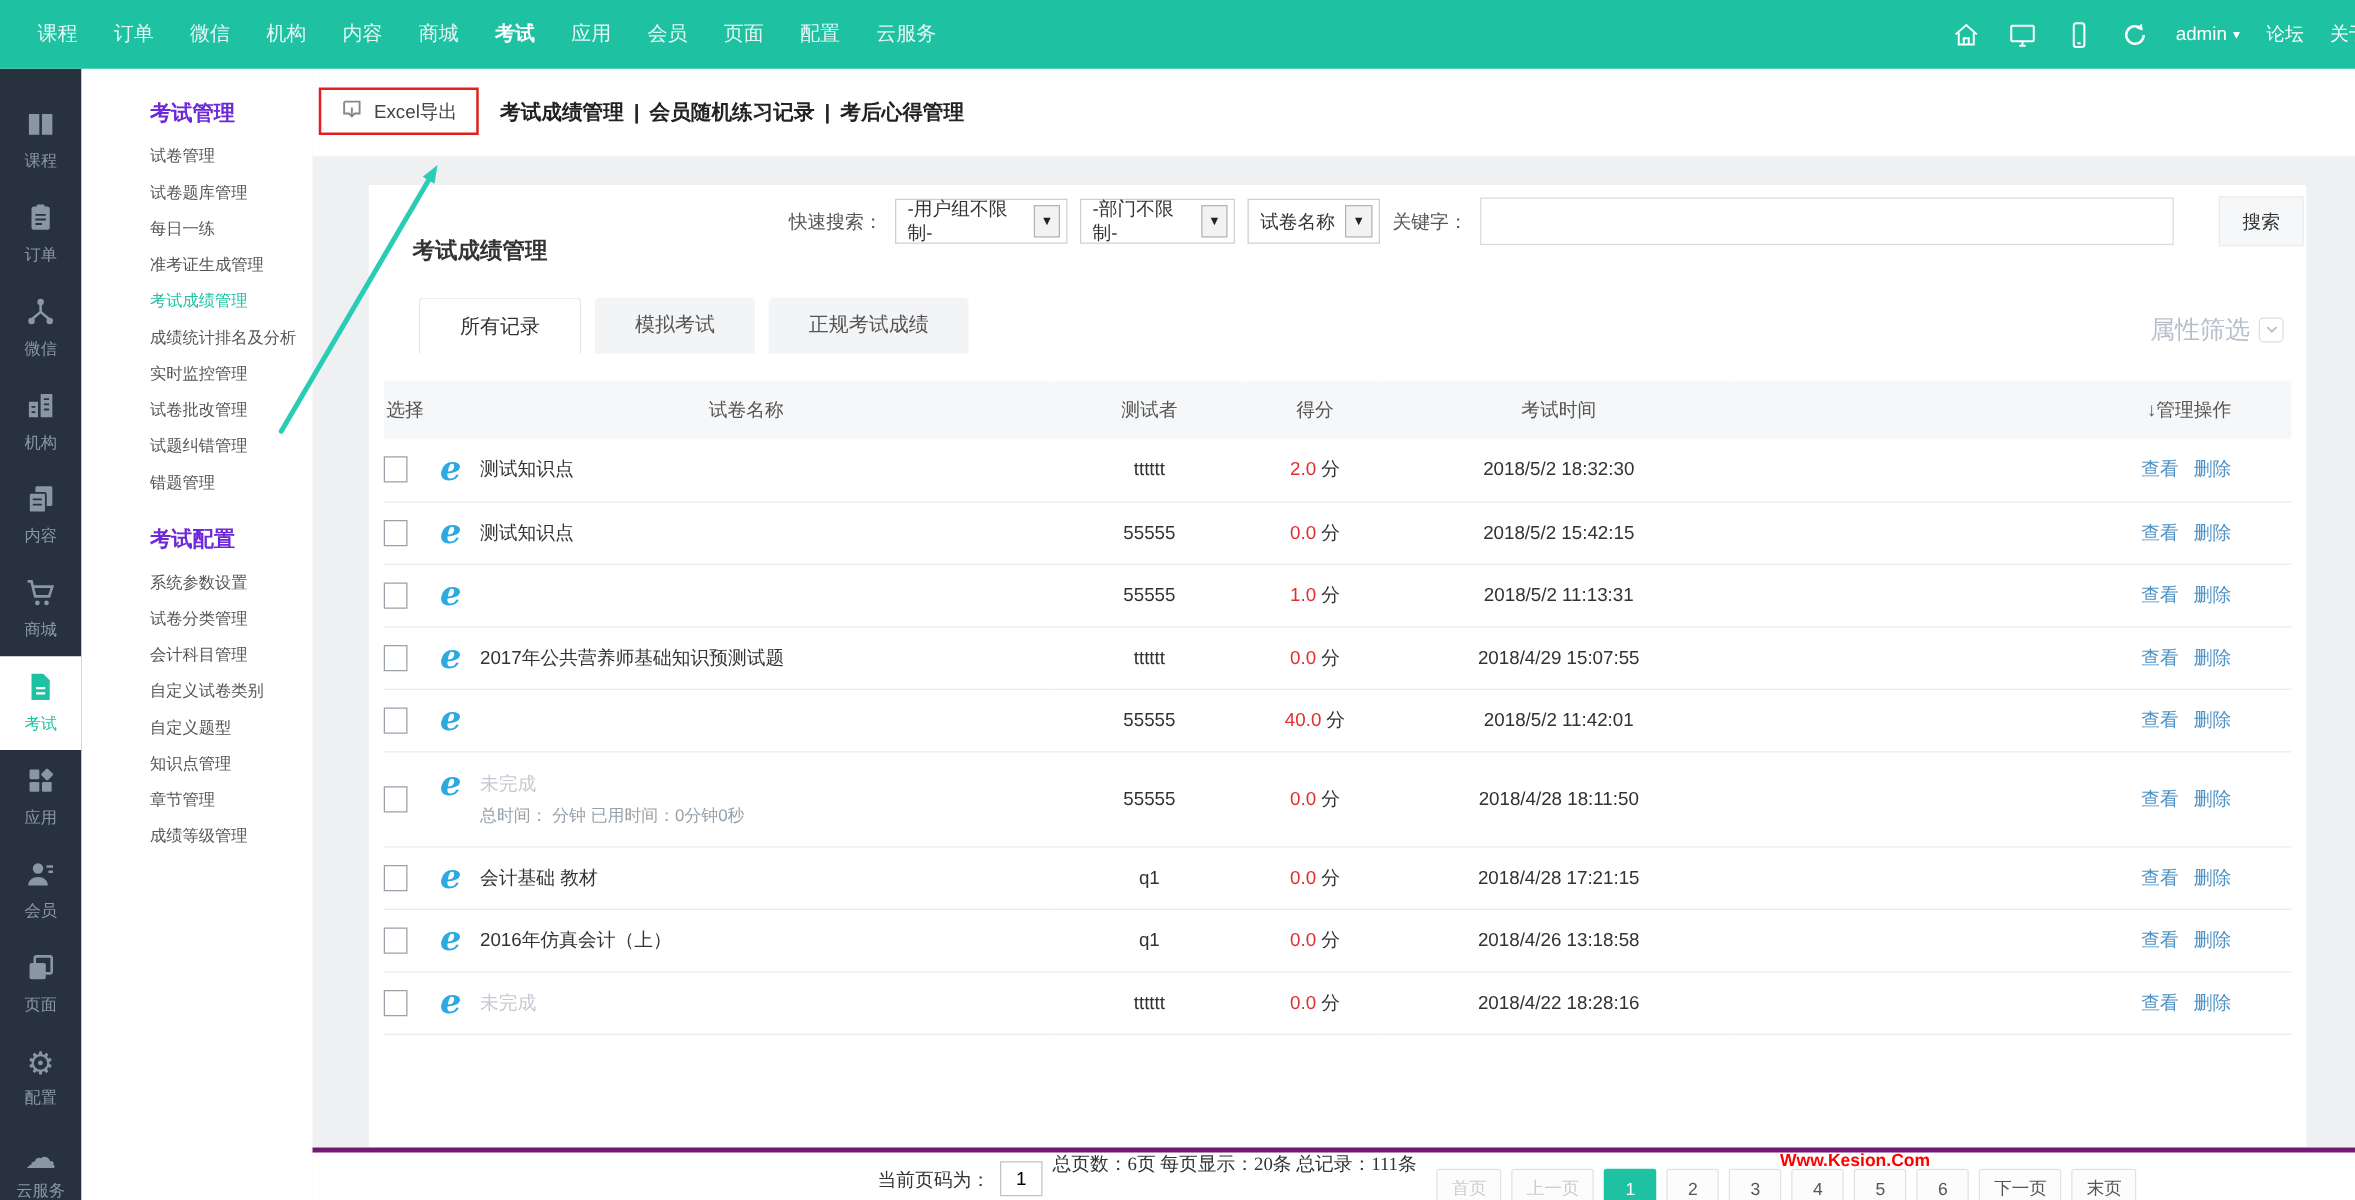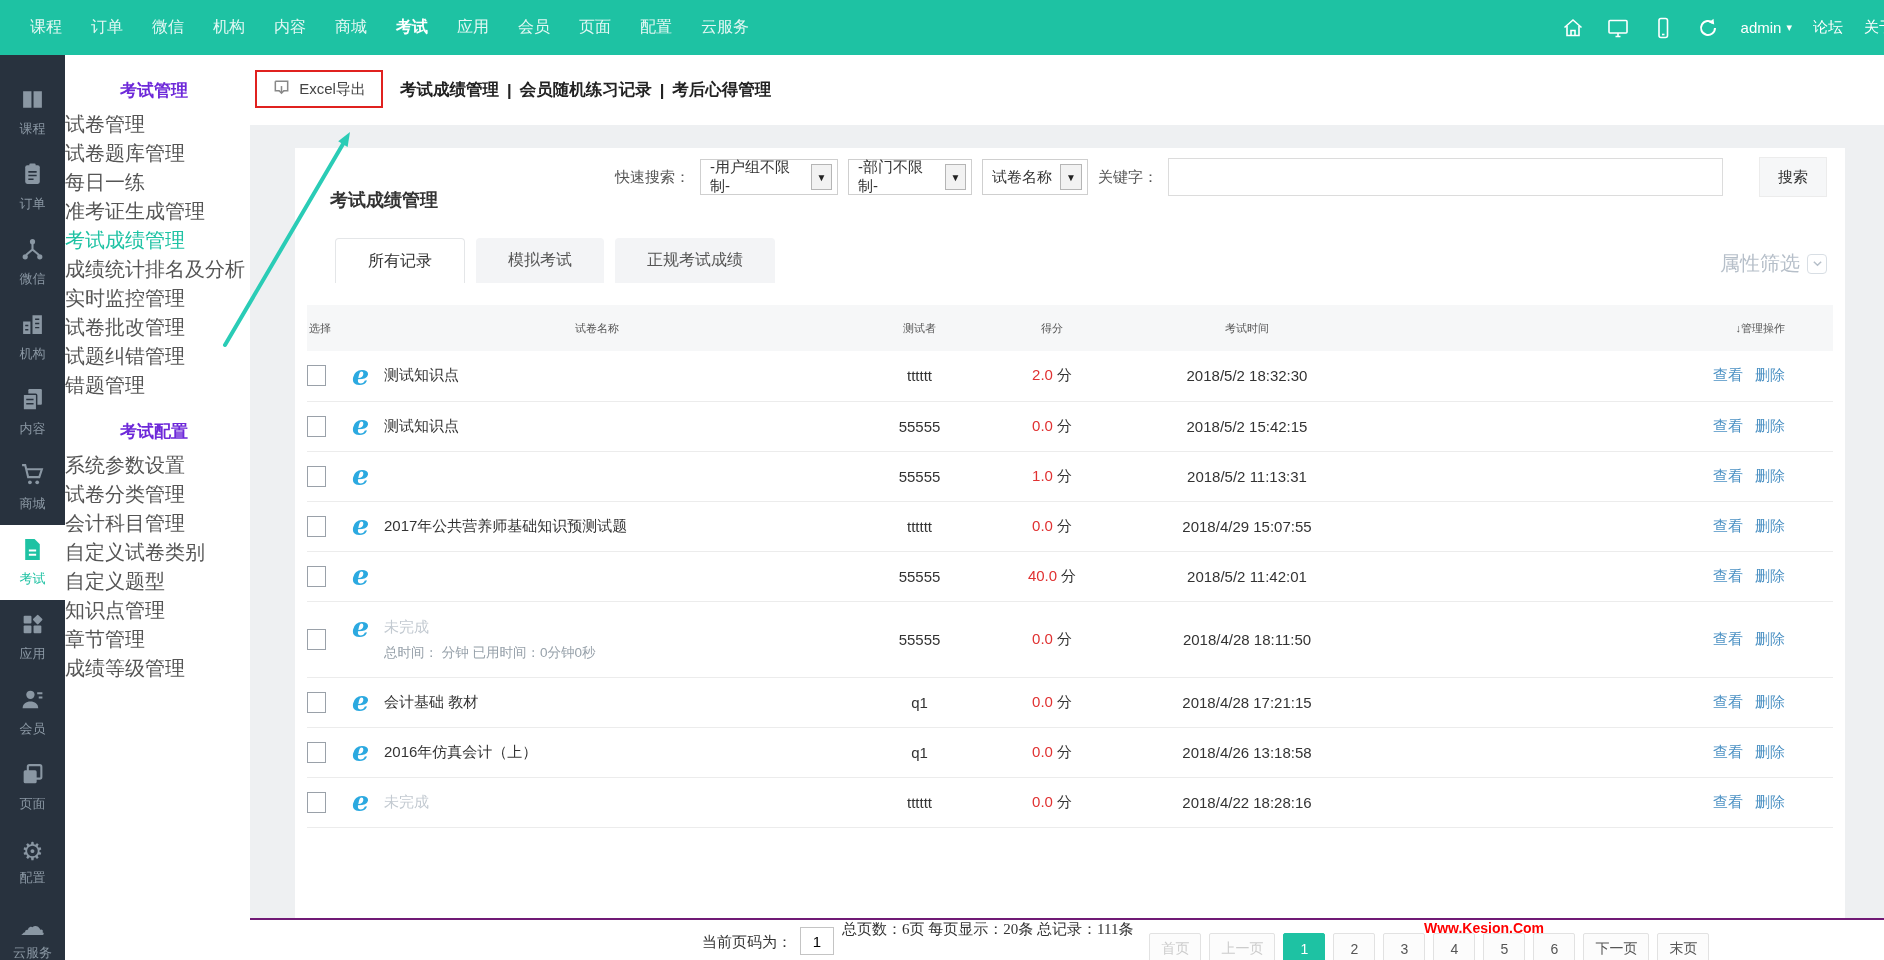--- a/index.html
+++ b/index.html
@@ -23,69 +23,69 @@
   .iconbar { position:absolute; left:0; top:55px; bottom:0; width:65px; background:#28323e; z-index:20; padding-top:20px; }
   .icb-item { height:75px; display:flex; flex-direction:column; align-items:center; justify-content:center; gap:5px; color:#8a97a3; font-size:13px; cursor:pointer; }
   .icb-item svg { width:25px; height:25px; }
   .icb-item .uico { font-size:25px; line-height:25px; }
   .icb-item.active { background:#fff; color:#1ec2a3; }
 
   
   .submenu { position:absolute; left:65px; top:55px; bottom:0; width:185px; background:#fff; z-index:10; padding-top:14px; }
   .sec-title { font-size:17px; font-weight:bold; color:#6d28d9; padding:10px 0 8px 55px; }
   .sec-title.mt { margin-top:10px; }
-  .mn-item { height:29px; line-height:29px; font-size:20px; color:#555; cursor:pointer; white-space:nowrap; }
+  .mn-item { height:29px; line-height:29px; padding-left:55px; font-size:13px; color:#555; cursor:pointer; white-space:nowrap; }
   .mn-item.active { color:#1ec2a3; }
 
   
   .toolbar { position:absolute; left:250px; top:55px; right:0; height:70px; background:#fff; }
   .excel-annot { position:absolute; left:5px; top:15px; width:128px; height:38px; border:2px solid #e0211f; display:flex; align-items:center; justify-content:center; }
   .excel-btn { display:flex; align-items:center; gap:8px; font-size:15px; color:#444; cursor:pointer; background:#fff; border:none; }
   .crumbs { position:absolute; left:150px; top:0; height:70px; display:flex; align-items:center; gap:8px; font-size:16.5px; font-weight:600; color:#222; }
   .crumbs .lnk { cursor:pointer; }
 
   
   .panel { position:absolute; left:295px; top:148px; width:1550px; bottom:0; background:#fff; z-index:5; }
   .panel-title { position:absolute; left:35px; top:40px; font-size:18px; font-weight:bold; color:#333; }
 
-  .searchrow { position:absolute; right:18px; top:9px; display:flex; align-items:center; gap:10px; font-size:15px; color:#555;justify-content:center; }
+  .searchrow { position:absolute; right:2px; top:9px; display:flex; align-items:center; gap:10px; font-size:15px; color:#555;justify-content:center; }
   .sel { display:flex; align-items:center; justify-content:space-between; gap:6px; background:#fff; border:1px solid #cfcfcf; height:36px; padding:0 5px 0 9px; color:#333; cursor:pointer; }
   .sel .dd { width:22px; height:26px; border:1px solid #b5b5b5; background:#f2f2f2; display:flex; align-items:center; justify-content:center; font-size:10px; color:#222; }
   .kw-input { width:555px; height:38px; border:1px solid #dcdcdc; padding:0 10px; font-size:15px; }
   .search-btn { width:68px; height:40px; margin-left:26px; background:#f6f7f8; border:1px solid #ececec; font-size:15px; color:#333; cursor:pointer; }
 
   .tabs { position:absolute; left:40px; top:90px; display:flex; gap:11px; }
   .tab { height:45px; padding:0 32px; display:flex; align-items:center; font-size:16px; color:#555; background:#f3f4f6; border-radius:4px 4px 0 0; cursor:pointer; }
   .tab.active { background:#fff; border:1px solid #e4e6e8; border-bottom:none; color:#333; }
 
   .attr-filter { position:absolute; right:18px; top:102px; display:flex; align-items:center; gap:7px; font-size:20px; color:#b6bfc9; cursor:pointer; }
   .attr-filter .box { width:20px; height:20px; border:1px solid #d8dee4; border-radius:4px; display:flex; align-items:center; justify-content:center; }
   .attr-filter svg { width:11px; height:11px; }
 
   .tablewrap { position:absolute; left:12px; right:12px; top:157px; }
   table { width:100%; border-collapse:collapse; table-layout:fixed; }
-  thead td { background:#f6f7f8; height:46px; font-size:11px; color:#555; }
+  thead td { background:#f6f7f8; height:46px; font-size:15px; color:#555; }
   thead .h1 { padding-left:2px; }
   .cC { text-align:center; }
   .cR { text-align:right; padding-right:48px; }
   tbody td { border-bottom:1px solid #ececec; height:50px; font-size:15px; color:#333; vertical-align:middle; }
   tr.tall td { height:76px; }
   .cb { width:19px; height:21px; border:1px solid #9aa1a9; background:#fff; cursor:pointer; }
   .namecell { display:flex; align-items:center; }
   .ie { display:inline-block; width:32px; font-family:"DejaVu Serif","Liberation Serif",serif; font-style:italic; font-weight:bold; font-size:27px; line-height:22px; color:#2ba9e0; }
   .nm {}
   .nm.muted { color:#c3cad1; }
   .sub { font-size:13.5px; color:#97a1aa; margin:5px 0 0 32px; }
   .sub:empty { display:none; }
   .score-red { color:#e03131; }
   .unit { margin-left:4px; color:#333; }
   a.op { color:#4d92c4; text-decoration:none; margin-left:12px; cursor:pointer; }
 
   
-  .footer { position:absolute; left:250px; right:0; bottom:0; height:42px; background:#fff; border-top:2px solid #701a75; z-index:40; display:flex; align-items:flex-start; padding-left:452px; font-size:15px; color:#333; }
+  .footer { position:absolute; left:250px; right:0; bottom:0; height:42px; background:#fff; border-top:4px solid #701a75; z-index:40; display:flex; align-items:flex-start; padding-left:452px; font-size:15px; color:#333; }
   .footer .lab { margin-top:13px; white-space:nowrap; }
   .pg-input { width:34px; height:28px; margin:7px 8px 0 8px; border:1px solid #c4c4c4; text-align:center; font-size:15px; }
   .stats { white-space:nowrap;font-family:Liberation Serif, serif; }
   .btns { display:flex; gap:8px; margin-left:16px; }
   .pbtn { height:32px; min-width:46px; padding:0 11px; margin-top:13px; border:1px solid #e2e2e2; background:#fcfcfc; border-radius:2px; font-size:14px; color:#555; cursor:pointer; white-space:nowrap; }
   .pbtn.dis { color:#ccc; }
   .pbtn.pg { min-width:42px; }
   .pbtn.cur { background:#1ec2a3; border-color:#1ec2a3; color:#fff; }
 
   .watermark { position:absolute; left:1424px; top:920px; z-index:50; font-size:14px; font-weight:bold; color:#f00; }

